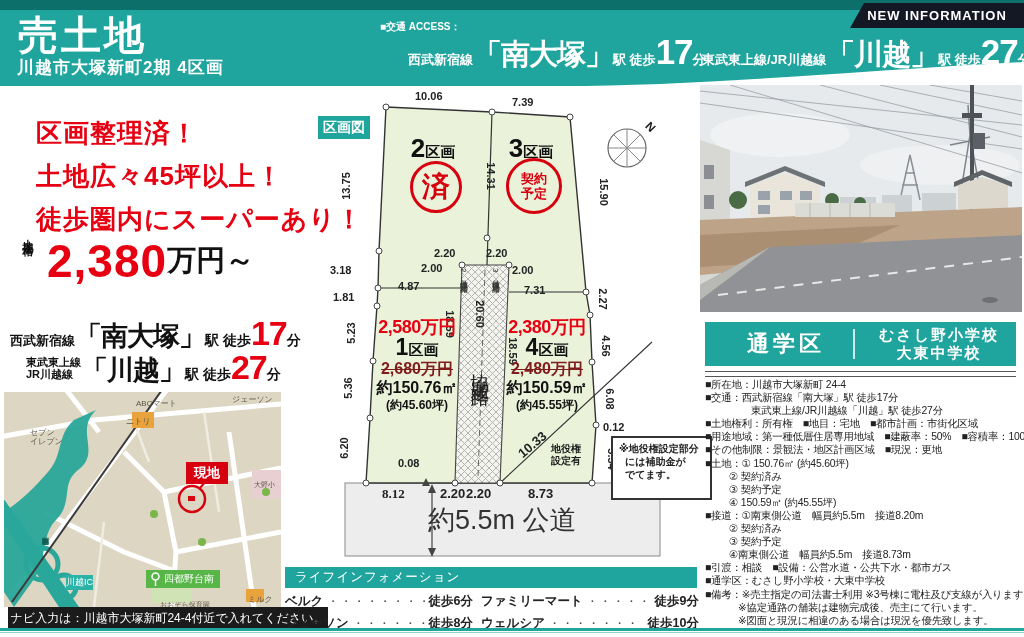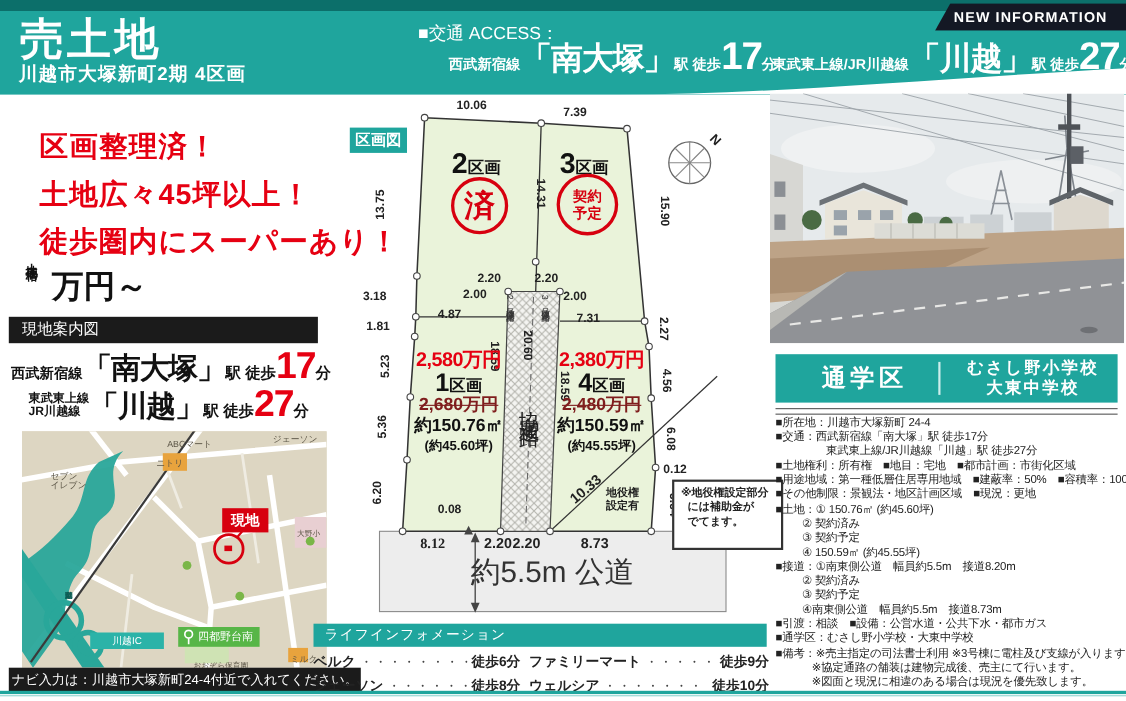--- a/index.html
+++ b/index.html
@@ -8,39 +8,39 @@
   .abs{position:absolute;}
   
   .band{left:0;top:0;width:1024px;height:86px;background:#1fa59d;}
   .band-strip{left:0;top:0;width:1024px;height:10px;background:#0c6f6a;}
   .band-curve{left:560px;top:56px;width:464px;height:30px;}
   .newinfo{left:850px;top:3px;width:174px;height:25px;background:#141824;color:#fff;
            font-size:13px;font-weight:bold;letter-spacing:1px;display:flex;align-items:center;
            justify-content:center;clip-path:polygon(14px 0,100% 0,100% 100%,0 100%);}
   .main-title{left:18px;top:8px;font-size:40px;font-weight:bold;color:#fff;letter-spacing:3px;}
   .sub-title{left:17px;top:56px;font-size:17px;font-weight:bold;color:#fff;letter-spacing:1px;}
-  .access-label{left:380px;top:20px;font-size:16px;font-weight:normal;color:#fff;}
+  .access-label{left:380px;top:20px;font-size:10px;font-weight:bold;color:#fff;}
   .access-row{display:flex;align-items:baseline;color:#fff;font-weight:bold;white-space:nowrap;}
   .acc-line{font-size:13px;} .acc-st{font-size:29px;letter-spacing:-1px;} .acc-mid{font-size:13px;}
   .acc-min{font-size:35px;letter-spacing:-1px;} .acc-unit{font-size:13px;}
   
   .headline{font-size:26px;font-weight:bold;color:#e60012;letter-spacing:1px;margin-bottom:8px;white-space:nowrap;}
   .price-row{display:flex;align-items:center;}
   .price-label{writing-mode:vertical-rl;font-size:11px;font-weight:bold;color:#111;height:62px;letter-spacing:2px;margin-right:12px;}
   .price-val{font-size:46px;font-weight:bold;color:#e60012;letter-spacing:1px;}
   .price-unit{font-size:29px;font-weight:bold;color:#111;}
   .blackbar{background:#1b1b1b;color:#fff;display:flex;align-items:center;}
   .laccess{display:flex;align-items:baseline;font-weight:bold;color:#111;white-space:nowrap;}
   .la-line{font-size:13px;} .la-line2{font-size:11px;text-align:left;line-height:12px;align-self:center;}
   .la-st{font-size:27px;letter-spacing:-1px;} .la-mid{font-size:14px;}
   .la-min{font-size:34px;color:#e60012;letter-spacing:-1px;} .la-unit{font-size:14px;}
   
-  .mapbox{left:20px;top:392px;width:277px;height:215px;background:#ddd6c2;overflow:hidden;}
+  .mapbox{left:4px;top:392px;width:277px;height:215px;background:#ddd6c2;overflow:hidden;}
   .mlabel{position:absolute;font-size:8px;color:#5c5647;white-space:nowrap;}
-  .mtag{position:absolute;font-size:9px;color:#fff;padding:1px 20px;white-space:nowrap;}
+  .mtag{position:absolute;font-size:9px;color:#fff;padding:1px 0;white-space:nowrap;}
   .site-tag{background:#d7000f;color:#fff;font-size:13px;font-weight:bold;padding:2px 8px;}
   
   .dim{position:absolute;font-size:11px;font-weight:bold;color:#222;white-space:nowrap;}
   .rl{transform:rotate(-90deg);} .rr{transform:rotate(90deg);}
   .tealtag{background:#1fa59d;color:#fff;font-weight:bold;display:flex;align-items:center;justify-content:center;}
   .stamp{position:absolute;border:3px solid #d7000f;border-radius:50%;color:#d7000f;
          display:flex;flex-direction:column;align-items:center;justify-content:center;font-weight:bold;background:rgba(255,255,255,0.0);}
   .plotnum{display:flex;align-items:baseline;justify-content:center;font-weight:bold;color:#111;}
   .pstack{position:absolute;width:130px;text-align:center;line-height:1.0;}
   .pprice{font-size:18px;font-weight:bold;color:#e60012;letter-spacing:-0.5px;}
@@ -96,23 +96,23 @@
     <span class="acc-unit">分</span>
   </div>
 
   <div class="abs" style="left:36px;top:116px;">
     <div class="headline">区画整理済！</div>
     <div class="headline">土地広々45坪以上！</div>
     <div class="headline">徒歩圏内にスーパーあり！</div>
   </div>
   <div class="abs price-row" style="left:20px;top:230px;">
     <div class="price-label">土地価格</div>
+    <div class="price-val">2,380</div>
     <div class="price-unit">万円～</div>
   </div>
-  <div class="abs blackbar" style="left:8px;top:288px;width:281px;height:24px;font-size:14px;padding-left:12px;box-sizing:border-box;">現地案内図</div>
 
   <div class="abs laccess" style="left:10px;top:314px;">
     <span class="la-line">西武新宿線</span>
     <span class="la-st">「南大塚」</span>
     <span class="la-mid">駅 徒歩</span>
     <span class="la-min">17</span>
     <span class="la-unit">分</span>
   </div>
   <div class="abs laccess" style="left:26px;top:348px;">
     <span class="la-line2">

